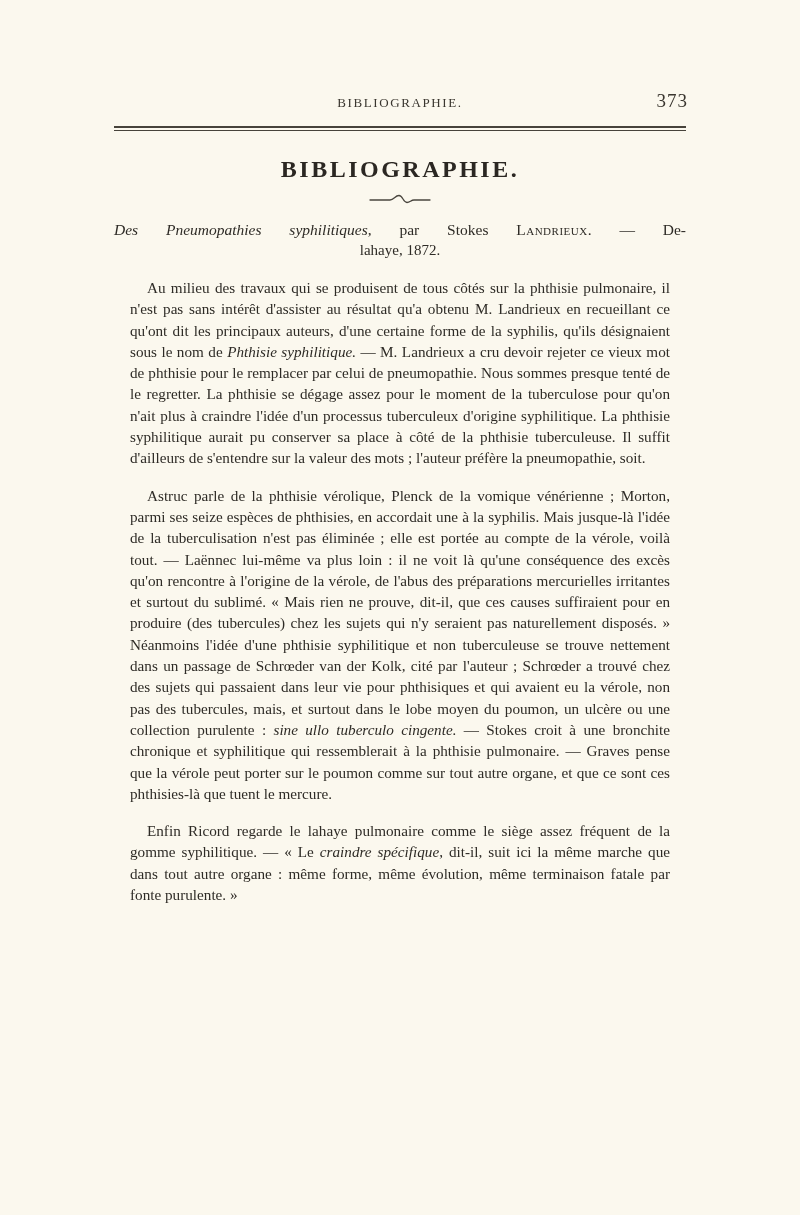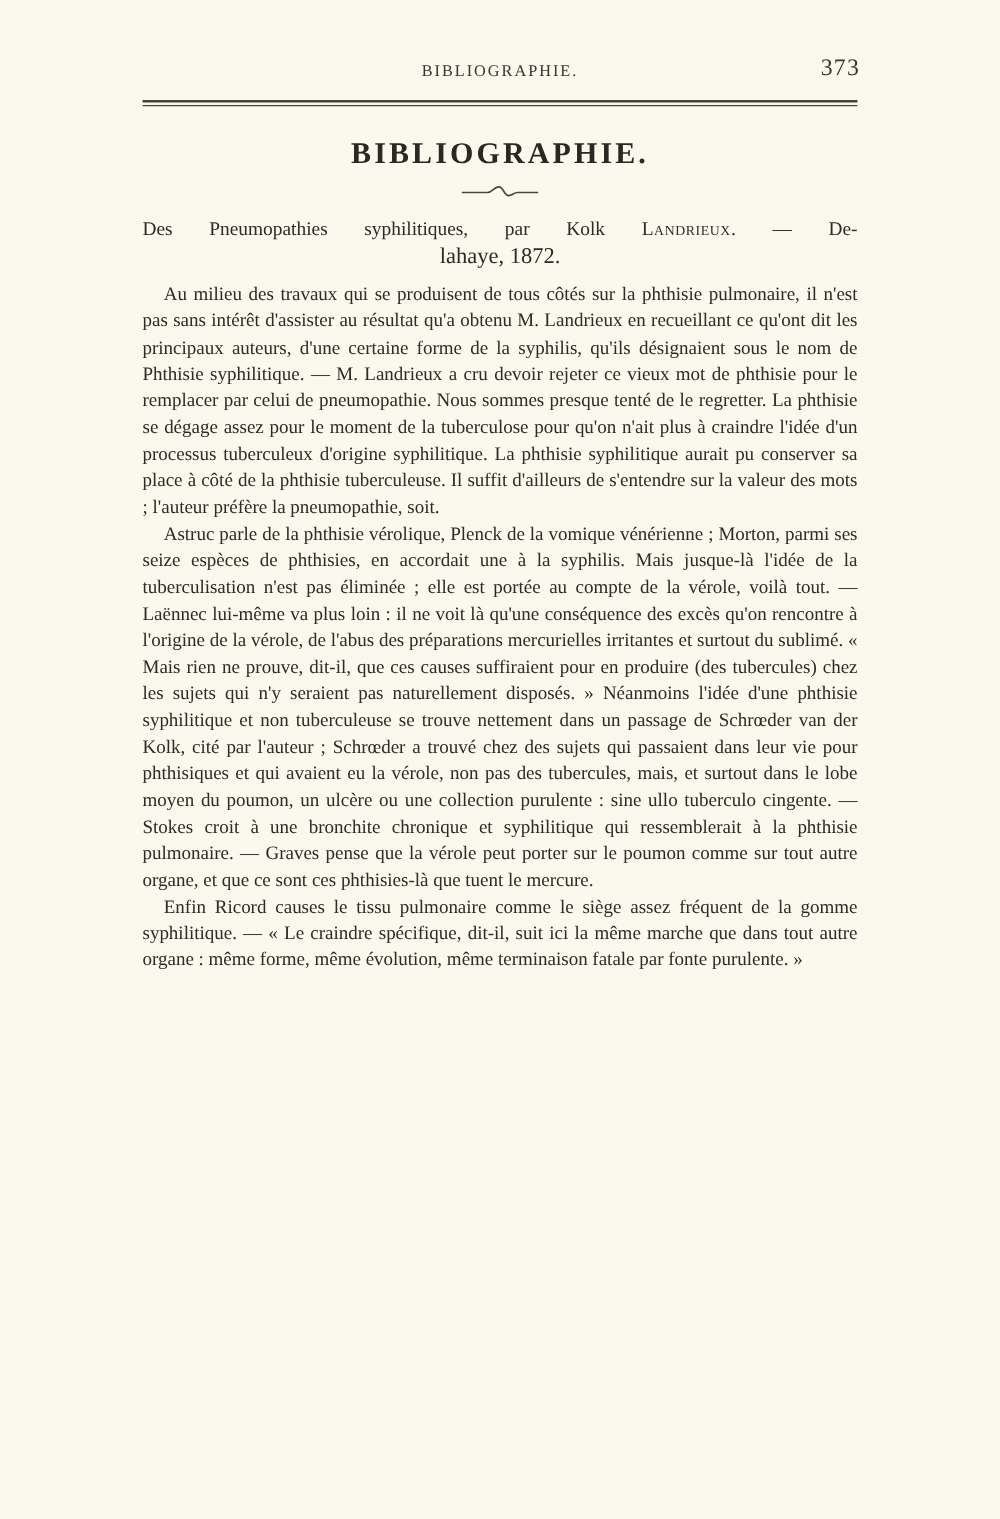--- a/index.html
+++ b/index.html
@@ -3,33 +3,33 @@
 <meta charset="utf-8">
 <style>
   html,body{margin:0;padding:0;}
   body{
     width:800px;height:1215px;
     background:#fbf8ee;
     font-family:"Liberation Serif","DejaVu Serif",serif;
     color:#2e2b26;
     overflow:hidden;
   }
-  .page{position:relative;width:572px;margin:0 auto;padding-top:49px;}
+  .page{position:relative;width:572px;margin:0 auto;padding-top:95px;}
   .running-head{position:relative;text-align:center;font-size:13px;letter-spacing:1.6px;color:#3a362f;height:20px;}
   .rh-title{display:inline-block;}
   .rh-page{position:absolute;right:-2px;top:-5px;font-size:19px;letter-spacing:1px;}
   .double-rule{margin-top:11px;height:2px;border-top:2px solid #47433b;border-bottom:1px solid #47433b;}
   .title{margin:25px 0 0;text-align:center;font-size:24px;font-weight:bold;letter-spacing:2.5px;color:#2b2722;}
   .ornament{text-align:center;margin-top:9px;height:14px;}
   .citation{margin:13px 0 0;font-size:15.5px;line-height:21px;text-align:justify;text-align-last:justify;}
-  .citation-line2{margin:0;font-size:18px;line-height:21px;text-align:center;}
+  .citation-line2{margin:0;font-size:15px;line-height:21px;text-align:center;}
   .body{margin-top:10px;font-size:15.2px;line-height:21.3px;}
-  .body-para{margin:0;text-indent:17px;text-align:justify;}
+  .body-para{margin:16px;text-indent:17px;text-align:justify;}
   .seg-n{font-style:normal;}
-  .seg-i{}
+  .seg-i{font-style:italic;}
   .seg-sc{font-variant:small-caps;letter-spacing:0.5px;margin-top:27px;}
 </style>
 </head>
 <body>
 
 <div class="page">
 
   <div class="running-head">
     <span class="rh-title">BIBLIOGRAPHIE.</span>
     <span class="rh-page">373</span>
@@ -38,22 +38,22 @@
   <div class="double-rule"></div>
 
   <h1 class="title">BIBLIOGRAPHIE.</h1>
 
   <div class="ornament">
     <svg width="64" height="14" viewBox="0 0 64 14" aria-hidden="true">
       <path d="M2 8 H22 C26 8 27 3.5 31 3.5 C35 3.5 35 10.5 39 10.5 C42 10.5 43 8 46 8 H62" stroke="#4a463f" stroke-width="1.3" fill="none" stroke-linecap="round"></path>
     </svg>
   </div>
 
-  <p class="citation"><span class="seg-i">Des Pneumopathies syphilitiques</span><span class="seg-n">, par Kolk </span><span class="seg-sc">Landrieux</span><span class="seg-n">. — De-</span></p>
+  <p class="citation"><span class="seg-i">Des Pneumopathies syphilitiques</span><span class="seg-n">, par Stokes </span><span class="seg-sc">Landrieux</span><span class="seg-n">. — De-</span></p>
   <p class="citation-line2">lahaye, 1872.</p>
 
   <div class="body">
       <p class="body-para"><span class="seg-n">Au milieu des travaux qui se produisent de tous côtés sur la phthisie pulmonaire, il n'est pas sans intérêt d'assister au résultat qu'a obtenu M. Landrieux en recueillant ce qu'ont dit les principaux auteurs, d'une certaine forme de la syphilis, qu'ils désignaient sous le nom de </span><span class="seg-i">Phthisie syphilitique.</span><span class="seg-n"> — M. Landrieux a cru devoir rejeter ce vieux mot de phthisie pour le remplacer par celui de pneumopathie. Nous sommes presque tenté de le regretter. La phthisie se dégage assez pour le moment de la tuberculose pour qu'on n'ait plus à craindre l'idée d'un processus tuberculeux d'origine syphilitique. La phthisie syphilitique aurait pu conserver sa place à côté de la phthisie tuberculeuse. Il suffit d'ailleurs de s'entendre sur la valeur des mots ; l'auteur préfère la pneumopathie, soit.</span></p>
       <p class="body-para"><span class="seg-n">Astruc parle de la phthisie vérolique, Plenck de la vomique vénérienne ; Morton, parmi ses seize espèces de phthisies, en accordait une à la syphilis. Mais jusque-là l'idée de la tuberculisation n'est pas éliminée ; elle est portée au compte de la vérole, voilà tout. — Laënnec lui-même va plus loin : il ne voit là qu'une conséquence des excès qu'on rencontre à l'origine de la vérole, de l'abus des préparations mercurielles irritantes et surtout du sublimé. « Mais rien ne prouve, dit-il, que ces causes suffiraient pour en produire (des tubercules) chez les sujets qui n'y seraient pas naturellement disposés. » Néanmoins l'idée d'une phthisie syphilitique et non tuberculeuse se trouve nettement dans un passage de Schrœder van der Kolk, cité par l'auteur ; Schrœder a trouvé chez des sujets qui passaient dans leur vie pour phthisiques et qui avaient eu la vérole, non pas des tubercules, mais, et surtout dans le lobe moyen du poumon, un ulcère ou une collection purulente : </span><span class="seg-i">sine ullo tuberculo cingente.</span><span class="seg-n"> — Stokes croit à une bronchite chronique et syphilitique qui ressemblerait à la phthisie pulmonaire. — Graves pense que la vérole peut porter sur le poumon comme sur tout autre organe, et que ce sont ces phthisies-là que tuent le mercure.</span></p>
-      <p class="body-para"><span class="seg-n">Enfin Ricord causes le tissu pulmonaire comme le siège assez fréquent de la gomme syphilitique. — « Le </span><span class="seg-i">craindre spécifique</span><span class="seg-n">, dit-il, suit ici la même marche que dans tout autre organe : même forme, même évolution, même terminaison fatale par fonte purulente. »</span></p>
+      <p class="body-para"><span class="seg-n">Enfin Ricord regarde le lahaye pulmonaire comme le siège assez fréquent de la gomme syphilitique. — « Le </span><span class="seg-i">craindre spécifique</span><span class="seg-n">, dit-il, suit ici la même marche que dans tout autre organe : même forme, même évolution, même terminaison fatale par fonte purulente. »</span></p>
     </div>
 
 </div>
 
 </body></html>

